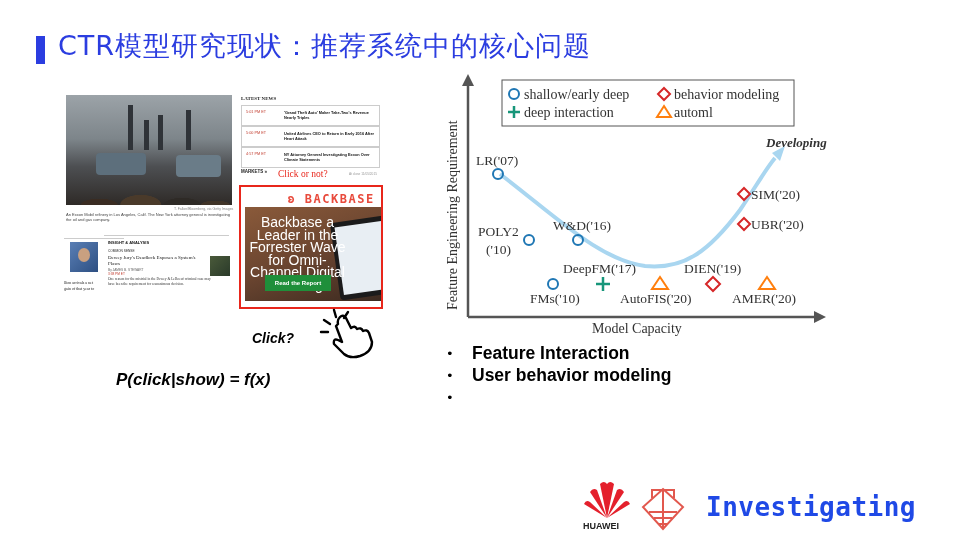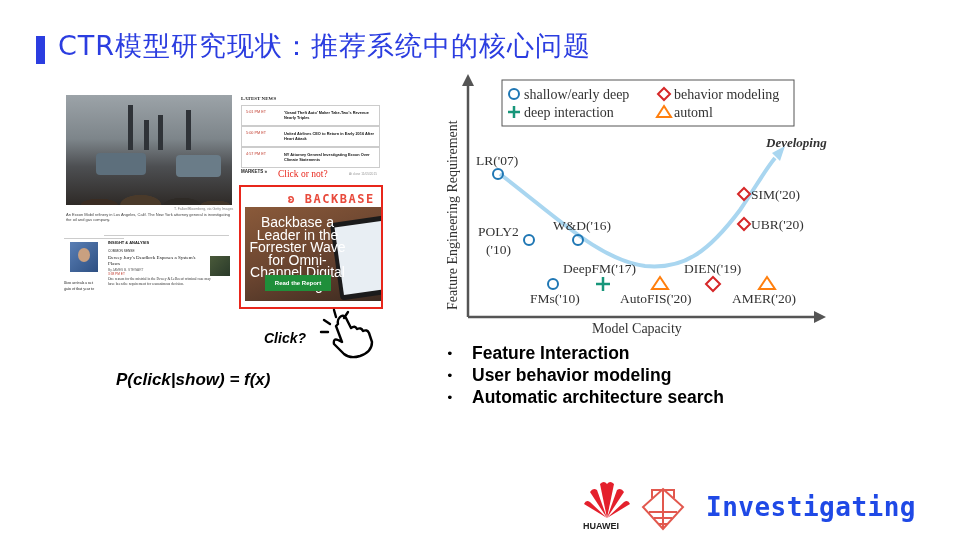--- a/index.html
+++ b/index.html
@@ -44,21 +44,21 @@
   .avatar-img { position:absolute; left:6px; top:152px; width:28px; height:30px; background:linear-gradient(135deg,#5a7fb5,#2d4f82); }
   .avatar-img::after { content:""; position:absolute; left:8px; top:6px; width:12px; height:14px; background:#c9a080; border-radius:50%; }
   .common { position:absolute; left:44px; top:159px; font-size:3.2px; color:#222; }
   .article-h { position:absolute; left:44px; top:165px; width:90px; font-size:5px; color:#111; font-family:"Liberation Serif",serif; line-height:6px; }
   .byline { position:absolute; left:44px; top:178px; font-size:3.2px; color:#666; line-height:4px; }
   .byline .tm { color:#c0392b; }
   .art-body { position:absolute; left:44px; top:187px; width:110px; font-size:3.6px; color:#333; font-family:"Liberation Serif",serif; line-height:4.5px; }
   .thumb { position:absolute; left:146px; top:166px; width:20px; height:20px; background:linear-gradient(135deg,#4a5a3a,#2a3a2a); }
   .side-snip { position:absolute; left:0; top:190px; width:36px; font-size:4px; color:#222; font-family:"Liberation Serif",serif; line-height:5.5px; }
 
-  .click-q { position:absolute; left:252px; top:330px; font-size:14px; font-weight:bold; font-style:italic; color:#000; font-family:"Liberation Sans",sans-serif;margin-left:12px; }
+  .click-q { position:absolute; left:252px; top:330px; font-size:14px; font-weight:bold; font-style:italic; color:#000; font-family:"Liberation Sans",sans-serif; }
   .hand { position:absolute; left:316px; top:308px; }
   .formula { position:absolute; left:116px; top:370px; font-size:17px; font-style:italic; font-weight:bold; color:#000; font-family:Liberation Sans, sans-serif; }
 
   
   .chart { position:absolute; left:440px; top:70px; }
   .chart text { font-family:"Liberation Serif","DejaVu Serif",serif; }
 
   .bullets { position:absolute; left:444px; top:342px; }
   .bullet { display:flex; align-items:center; height:22px; }
   .bullet .dot { width:24px; font-size:13px; color:#000; padding-left:2px; }
@@ -205,21 +205,20 @@
   <div class="bullet">
       <span class="dot">•</span>
       <span class="lbl">Feature Interaction</span>
     </div>
   <div class="bullet">
       <span class="dot">•</span>
       <span class="lbl">User behavior modeling</span>
     </div>
   <div class="bullet">
       <span class="dot">•</span>
-      <span class="lbl">Automatic architecture search</span>
     </div>
 </div>
 
 <div class="footer">
   <svg width="54" height="42" viewBox="0 0 54 42">
     <g fill="#e4202c">
       <path d="M27 40 L20 6 Q24 2 27 6 Z"></path>
       <path d="M27 40 L34 6 Q30 2 27 6 Z"></path>
       <path d="M27 40 L10 14 Q13 9 17 12 Z"></path>
       <path d="M27 40 L44 14 Q41 9 37 12 Z"></path>

